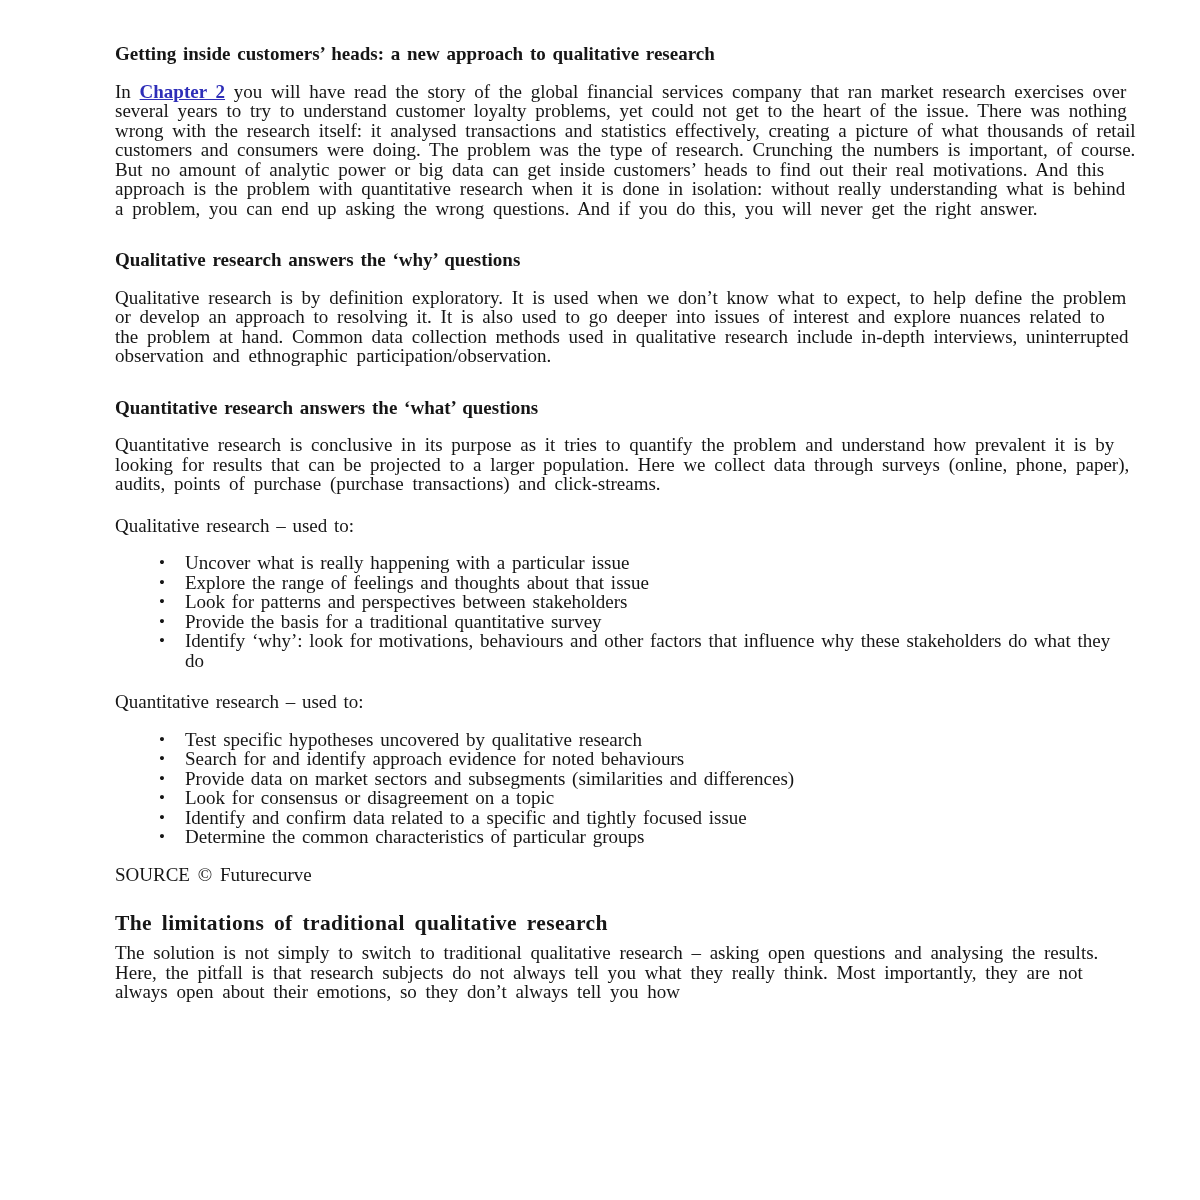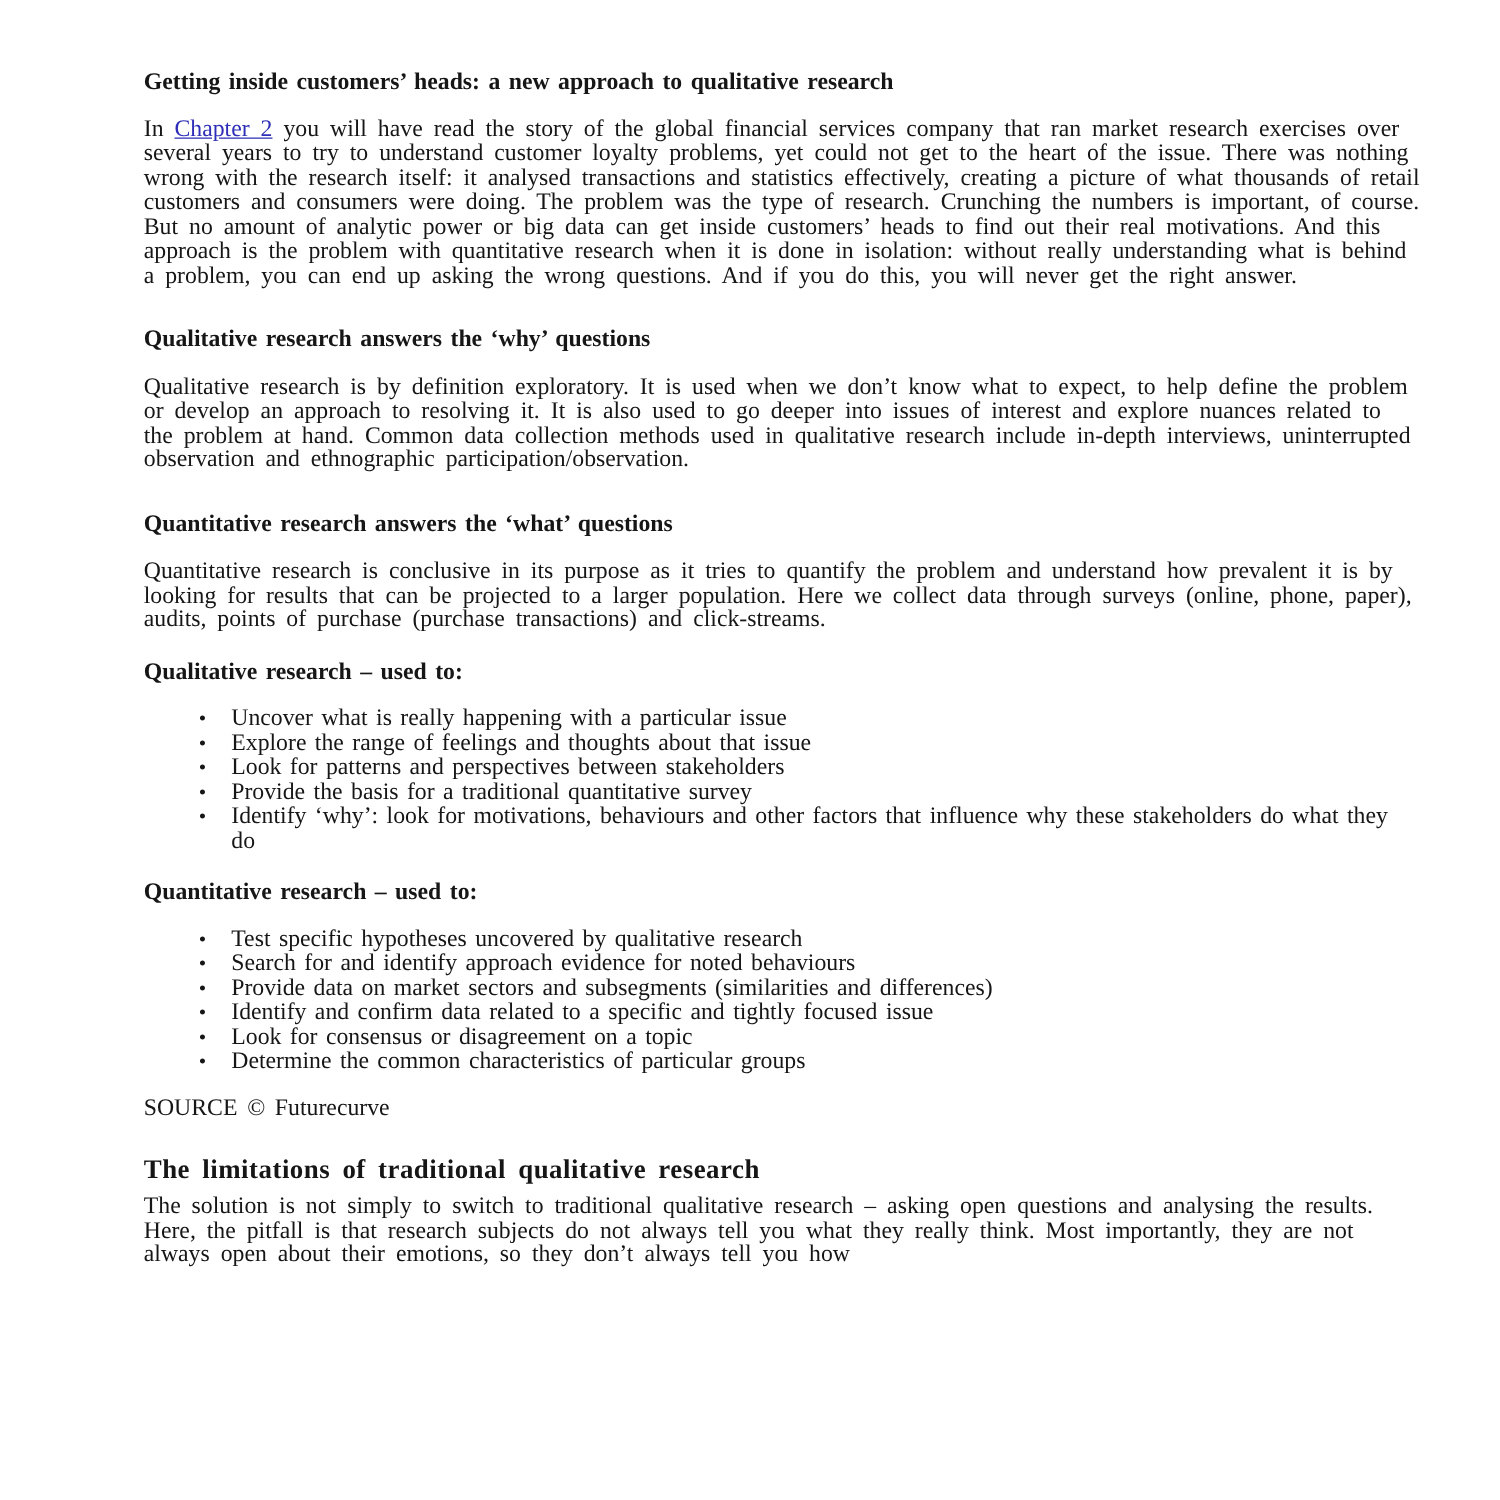--- a/index.html
+++ b/index.html
@@ -27,28 +27,28 @@
     margin: 0 0 18px 0;
     word-spacing: 4px;
   }
   .run-head {
     font-weight: bold;
     font-size: 19px;
     margin: 32px 0 18px 0;
     word-spacing: 2px;
   }
   .run-head.first {
-    margin-top: 12px;
+    margin-top: 0;
   }
   .table-caption {
     margin: 45px 0 18px 0;
     word-spacing: 3px;
   }
   .used-to-head {
-    font-weight: bold;
+    font-weight: normal;
     margin: 22px 0 18px 0;
     word-spacing: 2px;
   }
   ul.bullet-list {
     margin: 0 0 18px 0;
     padding: 0 0 0 70px;
     list-style: none;
     word-spacing: 2px;
   }
   ul.bullet-list li {
@@ -71,21 +71,21 @@
     font-weight: bold;
     font-size: 21.5px;
     line-height: 26px;
     letter-spacing: 0.4px;
     word-spacing: 4px;
     margin: 26px 0 7px 0;
   }
   a.doc-link {
     color: #2e2eb8;
     text-decoration: underline;
-    font-weight: normal;
+    font-weight: bold;
   }
 </style>
 </head>
 <body>
 
 <div class="page">
 
   <div class="run-head first">Getting inside customers’ heads: a new approach to qualitative research</div>
 
   <p class="para"><span>In </span><a href="#" class="doc-link">Chapter 2</a><span> you will have read the story of the global financial services company that ran market research exercises over several years to try to understand customer loyalty problems, yet could not get to the heart of the issue. There was nothing wrong with the research itself: it analysed transactions and statistics effectively, creating a picture of what thousands of retail customers and consumers were doing. The problem was the type of research. Crunching the numbers is important, of course. But no amount of analytic power or big data can get inside customers’ heads to find out their real motivations. And this approach is the problem with quantitative research when it is done in isolation: without really understanding what is behind a problem, you can end up asking the wrong questions. And if you do this, you will never get the right answer.</span></p>
@@ -117,23 +117,23 @@
   <div class="used-to-head">Quantitative research – used to:</div>
 
   <ul class="bullet-list">
 
       <li>Test specific hypotheses uncovered by qualitative research</li>
 
       <li>Search for and identify approach evidence for noted behaviours</li>
 
       <li>Provide data on market sectors and subsegments (similarities and differences)</li>
 
+      <li>Look for consensus or disagreement on a topic</li>
+
       <li>Identify and confirm data related to a specific and tightly focused issue</li>
-
-      <li>Look for consensus or disagreement on a topic</li>
 
       <li>Determine the common characteristics of particular groups</li>
     </ul>
 
   <p class="para source-line">SOURCE © Futurecurve</p>
 
   <div class="section-title">The limitations of traditional qualitative research</div>
 
   <p class="para">The solution is not simply to switch to traditional qualitative research – asking open questions and analysing the results. Here, the pitfall is that research subjects do not always tell you what they really think. Most importantly, they are not always open about their emotions, so they don’t always tell you how</p>
 

